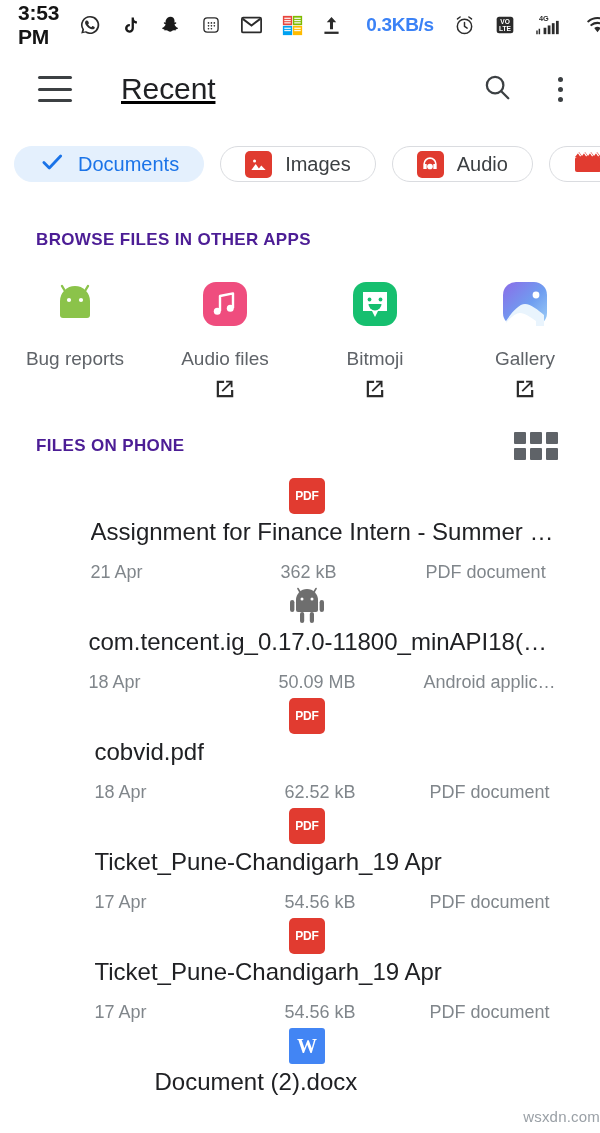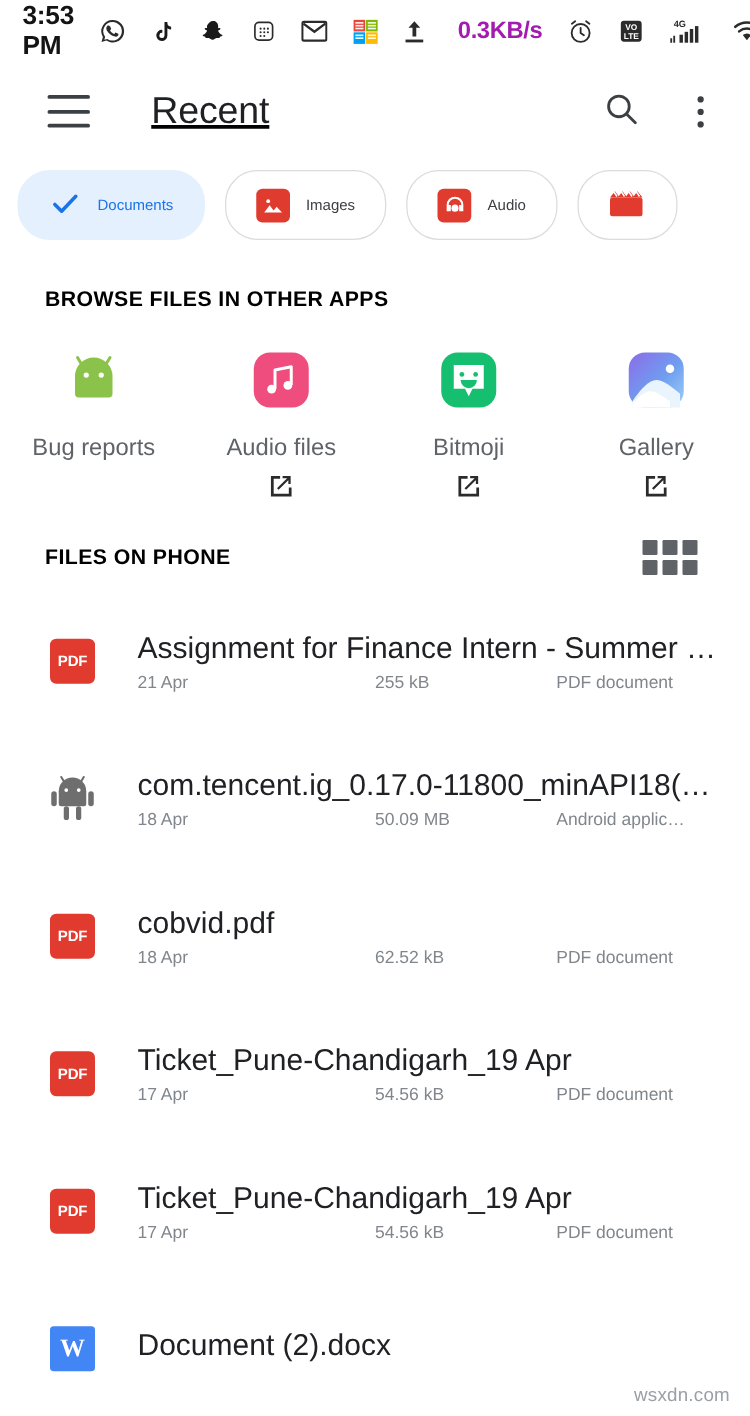--- a/index.html
+++ b/index.html
@@ -11,21 +11,21 @@
   }
   .screen { width: 600px; height: 1133px; position: relative; background: #fff; }
 
   
   .statusbar {
     height: 50px; display: flex; align-items: center;
     padding: 0 14px 0 18px; gap: 20px;
   }
   .sb-time { font-size: 21px; font-weight: 700; color: #141414; letter-spacing: -0.2px; }
   .sb-ico { display: flex; align-items: center; justify-content: center; flex: 0 0 auto; }
-  .sb-rate { font-size: 19px; font-weight: 700; color: #a21caf; margin-left: 6px; letter-spacing: -0.3px; }
+  .sb-rate { font-size: 19px; font-weight: 700; color: #3b82f6; margin-left: 6px; letter-spacing: -0.3px; }
   .sb-batt-pct { font-size: 23px; font-weight: 700; color: #141414; margin-left: 4px; letter-spacing: -0.3px; }
 
   
   .appbar {
     height: 78px; display: flex; align-items: center; padding: 0 26px 0 38px; text-decoration: underline;
   }
   .hamburger { width: 34px; height: 26px; display: flex; flex-direction: column;
     justify-content: space-between; cursor: pointer; }
   .hamburger span { display: block; height: 3px; background: #3c4043; border-radius: 2px; }
   .appbar-title {
@@ -37,36 +37,36 @@
     align-items: center; justify-content: center; gap: 5px; cursor: pointer; }
   .kebab i { display: block; width: 5px; height: 5px; border-radius: 50%; background: #3c4043; }
 
   
   .chips {
     display: flex; align-items: center; gap: 16px;
     padding: 8px 0 8px 14px; overflow: hidden; height: 72px;
   }
   .chip {
     display: flex; align-items: center; gap: 13px;
-    height: 56px; padding: 0 24px; border-radius: 26px;
+    height: 36px; padding: 0 24px; border-radius: 26px;
     border: 1px solid #dadce0; background: #fff;
-    font-size: 12px; color: #3c4043; white-space: nowrap; cursor: pointer;
+    font-size: 20px; color: #3c4043; white-space: nowrap; cursor: pointer;
     flex: 0 0 auto;
   }
   .chip.selected {
     background: #e4f0fd; border-color: #e4f0fd; color: #1a73e8;
   }
   .chip .chip-label { line-height: 1; }
 
   .ic-sq { width: 27px; height: 27px; border-radius: 5px; background: #e03b2f;
     display: flex; align-items: center; justify-content: center; flex: 0 0 auto; }
 
   
   .section-hd {
-    font-size: 17px; font-weight: 700; color: #000000;
+    font-size: 17px; font-weight: 700; color: #4c1d95;
     letter-spacing: 0.35px; padding: 30px 0 0 36px;
   }
   .section-hd-row {
     display: flex; align-items: center; justify-content: space-between;
     padding-right: 42px;
   }
   .grid-toggle { display: grid; grid-template-columns: repeat(3, 12px);
     grid-template-rows: repeat(2, 12px); gap: 4px; cursor: pointer; }
   .grid-toggle i { display: block; background: #5f6368; border-radius: 1px; }
 
@@ -75,44 +75,45 @@
   .app { flex: 1 1 0; display: flex; flex-direction: column; align-items: center; cursor: pointer; }
   .app-icon { width: 56px; height: 56px; display: flex; align-items: center; justify-content: center; }
   .app-label { margin-top: 16px; font-size: 19px; color: #5f6368; }
   .app-openin { margin-top: 6px; height: 26px; display: flex; align-items: center; justify-content: center; }
 
   
   .files { margin-top: 14px; }
   .file-row {
     display: flex; align-items: center; height: 110px; padding: 0 22px 0 36px;
     cursor: pointer;
+    flex-direction: column;
   }
   .file-icon { width: 44px; flex: 0 0 44px; display: flex; align-items: center; justify-content: center; }
   .pdf-badge {
     width: 36px; height: 36px; border-radius: 5px; background: #e13b30;
     display: flex; align-items: center; justify-content: center;
     color: #fff; font-size: 12px; font-weight: 700; letter-spacing: -0.2px;
   }
   .doc-badge {
     width: 36px; height: 36px; border-radius: 3px; background: #4285f4;
     display: flex; align-items: center; justify-content: center;
     color: #fff; font-size: 20px; font-weight: 700; font-family: "Liberation Serif", serif;
   }
   .file-meta { flex: 1 1 auto; margin-left: 30px; min-width: 0; }
   .file-name {
     font-size: 24px; color: #202124; white-space: nowrap; overflow: hidden;
     text-overflow: ellipsis; line-height: 1.15;
   }
-  .file-sub { display: flex; margin-top: 4px; font-size: 14px; color: #80868b; }
+  .file-sub { display: flex; margin-top: 16px; font-size: 18px; color: #80868b; }
   .sub-date { width: 190px; flex: 0 0 190px; }
   .sub-size { width: 145px; flex: 0 0 145px; }
   .sub-type { flex: 1 1 auto; white-space: nowrap; overflow: hidden; text-overflow: ellipsis; }
 
   .watermark {
-    position: absolute; right: 16px; bottom: 8px;
+    position: absolute; right: 0; bottom: 8px;
     font-size: 15px; color: #9aa0a6; letter-spacing: 0.2px;
   }
 </style>
 </head>
 <body>
 
 <div class="screen">
 
   <div class="statusbar">
     <span class="sb-time">3:53 PM</span>
@@ -395,21 +396,21 @@
   <div class="files">
 
     <div class="file-row">
       <div class="file-icon">
         <span class="pdf-badge">PDF</span>
       </div>
       <div class="file-meta">
         <div class="file-name">Assignment for Finance Intern - Summer …</div>
         <div class="file-sub">
           <span class="sub-date">21 Apr</span>
-          <span class="sub-size">255 kB</span>
+          <span class="sub-size">362 kB</span>
           <span class="sub-type">PDF document</span>
         </div>
       </div>
     </div>
 
     <div class="file-row">
       <div class="file-icon">
         <svg width="36" height="38" viewBox="0 0 36 38">
           <path d="M11 5l-2-3.4M25 5l2-3.4" stroke="#6e6e6e" stroke-width="1.7" stroke-linecap="round"></path>
           <path d="M7 13a11 11 0 0 1 22 0v10a2 2 0 0 1-2 2H9a2 2 0 0 1-2-2z" fill="#6e6e6e"></path>

